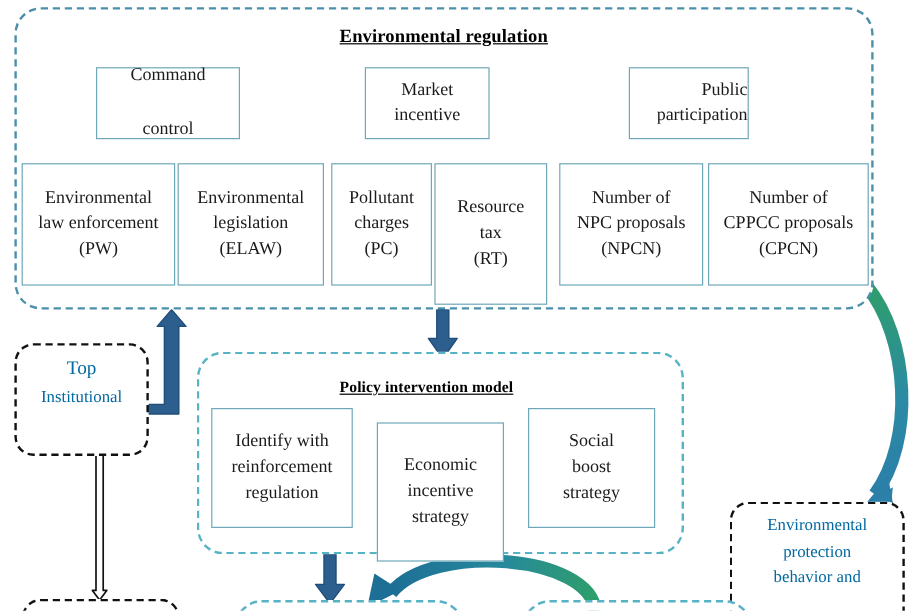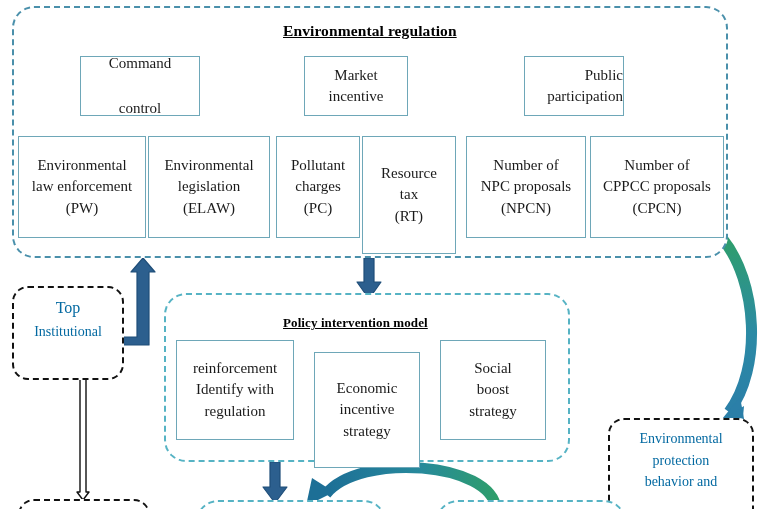--- a/index.html
+++ b/index.html
@@ -190,22 +190,22 @@
   <div class="dbox-text" style="left:12px;top:296px;width:112px;">
     <span class="ln" style="font-size:16px;">Top</span>
     <span class="ln">Institutional</span>
   </div>
 
   <div class="dashed-region teal" style="left:164px;top:293px;width:406px;height:169px;"></div>
 
   <div class="region-title small" style="left:283px;top:315px;">Policy intervention model</div>
 
   <div class="solid-box" style="left:176px;top:340px;width:118px;height:100px;">
+    <span class="ln">Identify with</span>
     <span class="ln">reinforcement</span>
-    <span class="ln">Identify with</span>
     <span class="ln">regulation</span>
   </div>
 
   <div class="solid-box" style="left:314px;top:340px;width:106px;height:116px;margin-top:12px;">
     <span class="ln">Economic</span>
     <span class="ln">incentive</span>
     <span class="ln">strategy</span>
   </div>
 
   <div class="solid-box" style="left:440px;top:340px;width:106px;height:100px;">

